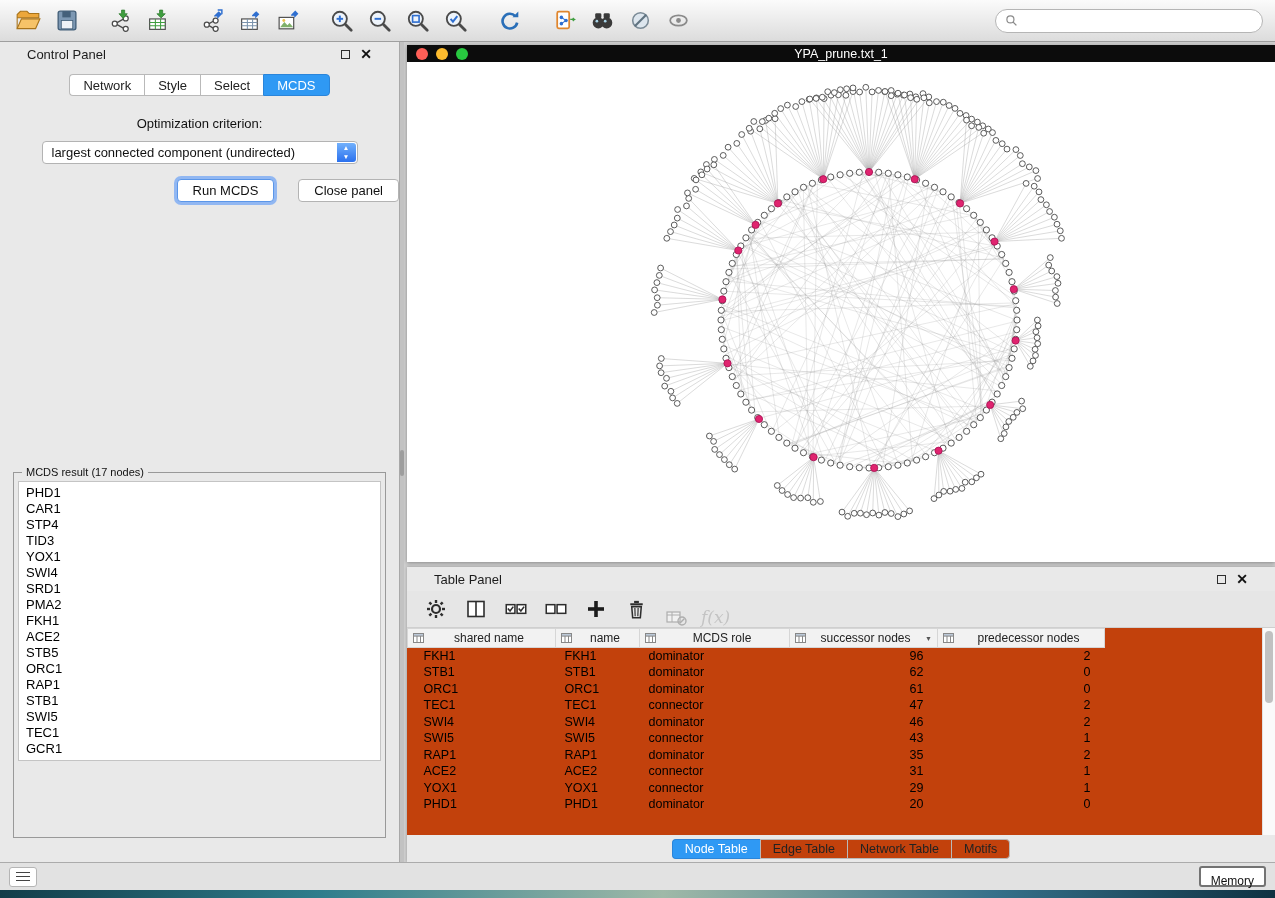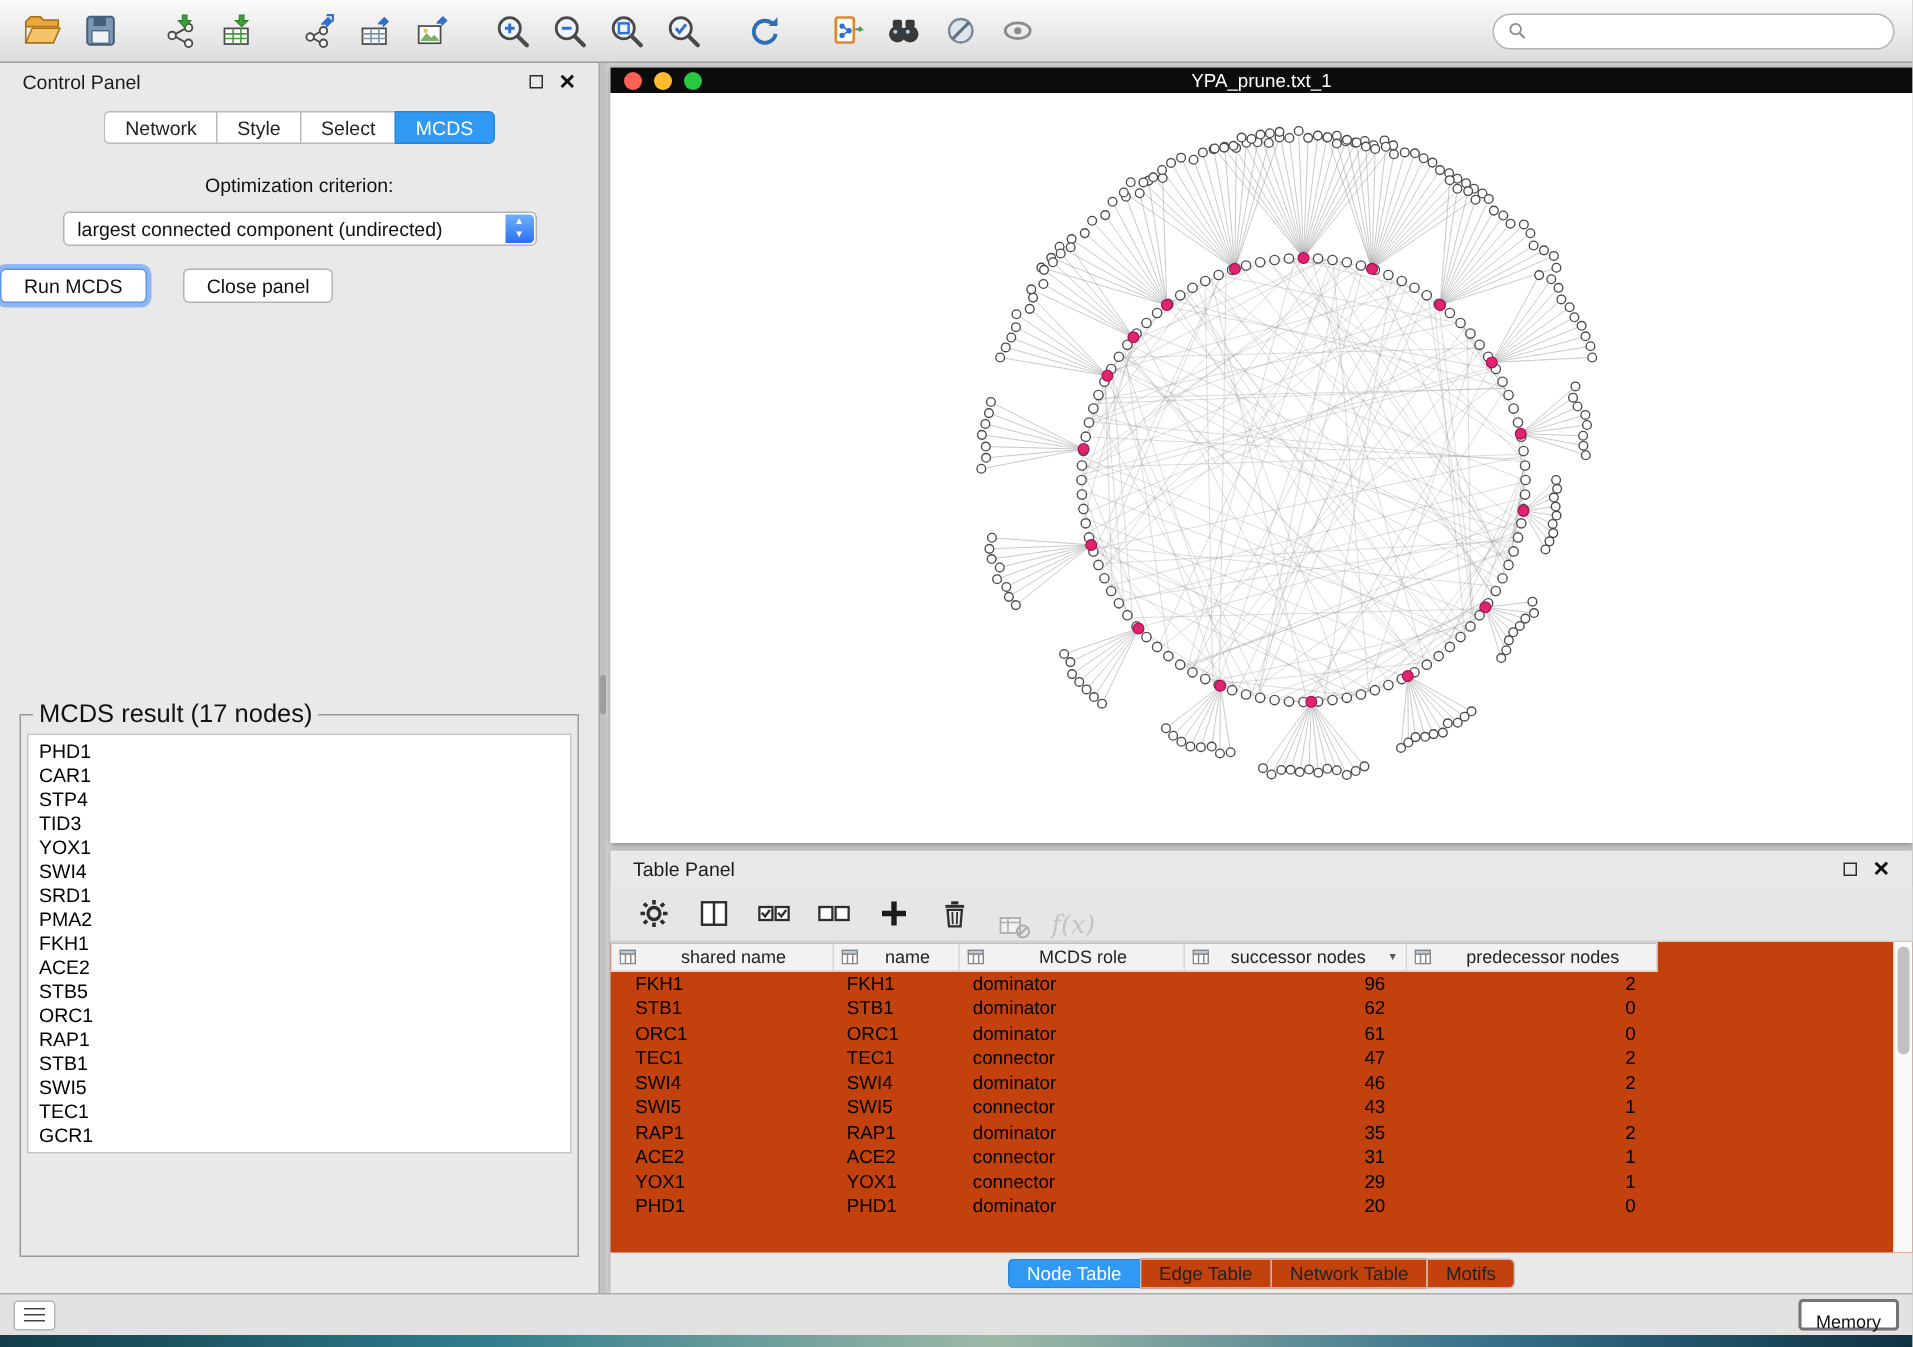--- a/index.html
+++ b/index.html
@@ -17,45 +17,45 @@
                 display:flex; align-items:center; padding:0 9px; gap:6px; }
   .search-box input { border:none; outline:none; flex:1; font-size:13px; background:transparent; }
 
   
   .main { flex:1; display:flex; background:#cfcfcf; min-height:0; }
   .v-splitter { width:4px; background:#c2c2c2; position:relative; }
   .v-splitter .grip { position:absolute; top:408px; left:0; width:4px; height:26px; background:#9d9d9d; border-radius:2px; }
 
   
   .left-panel { width:400px; background:#e9e9e9; display:flex; flex-direction:column; border-right:1px solid #a8a8a8; }
-  .panel-header { height:24px; display:flex; align-items:center; padding:0 15px; font-size:13px; color:#1c1c1c; flex:0 0 auto; }
+  .panel-header { height:24px; display:flex; align-items:center; padding:0 27px; font-size:13px; color:#1c1c1c; flex:0 0 auto; }
   .ph-icons { margin-left:auto; display:flex; gap:10px; align-items:center; }
   .float-btn { width:9px; height:9px; border:1.5px solid #2e2e2e; background:transparent; display:inline-block; cursor:pointer; }
   .close-btn { font-size:14px; font-weight:bold; color:#111; line-height:1; background:none; border:none; cursor:pointer; }
 
   .seg-tabs { display:flex; justify-content:center; margin:8px 0 2px; flex:0 0 auto; }
   .seg-tab { height:22px; padding:0 13px; font-size:13px; background:#fff; border:1px solid #b9b9b9; border-right:none;
              color:#222; cursor:pointer; }
   .seg-tab:first-child { border-radius:4px 0 0 4px; }
   .seg-tab:last-child { border-radius:0 4px 4px 0; border-right:1px solid #b9b9b9; }
   .seg-tab.active { background:#2f99f4; border-color:#2a85da; color:#fff; }
 
   .opt-label { text-align:center; font-size:13px; margin-top:18px; color:#111; }
   .dropdown { width:316px; height:23px; margin:10px auto 0; background:#fff; border:1px solid #b3b3b3; border-radius:4px;
               display:flex; align-items:center; font-size:13px; position:relative; padding-left:9px; cursor:pointer; color:#111; }
   .dd-stepper { position:absolute; right:1px; top:1px; bottom:1px; width:19px; border-radius:0 3px 3px 0;
                 background:linear-gradient(#72b1fc,#2a70ee); color:#fff; display:flex; flex-direction:column;
                 align-items:center; justify-content:center; font-size:6.5px; line-height:1.25; }
-  .btn-row { display:flex; justify-content:flex-start; gap:24px; margin-top:15px; flex:0 0 auto; }
+  .btn-row { display:flex; justify-content:flex-end; gap:24px; margin-top:15px; flex:0 0 auto; }
   .btn { height:23px; padding:0 15px; background:#fff; border:1px solid #b3b3b3; border-radius:4px; font-size:13px; cursor:pointer; color:#111; }
   .btn.focused { box-shadow:0 0 0 3px rgba(72,142,250,.55); border-color:#5b96e8; }
 
   .mcds-fieldset { margin:auto 13px 24px 13px; border:1px solid #999; padding:3px 4px 4px 4px; height:372px;
                    display:flex; flex-direction:column; background:#e9e9e9; }
-  .mcds-fieldset legend { font-size:17px; padding:0 4px; margin-left:4px; color:#111; }
+  .mcds-fieldset legend { font-size:11px; padding:0 4px; margin-left:4px; color:#111; }
   .result-list { flex:1; background:#fff; border:1px solid #c4c4c4; overflow:auto; padding:3px 7px; }
   .result-item { font-size:13px; line-height:16px; color:#000; cursor:default; }
 
   
   .right-col { flex:1; display:flex; flex-direction:column; padding:3px 0 0 3px; min-width:0; }
   .net-window { height:517px; background:#fff; display:flex; flex-direction:column; box-shadow:0 1px 4px rgba(0,0,0,.35); flex:0 0 auto; }
   .net-titlebar { height:17px; background:#0c0c0c; display:flex; align-items:center; position:relative; flex:0 0 auto; }
   .lights { display:flex; gap:8px; margin-left:9px; z-index:2; }
   .light { width:12px; height:12px; border-radius:50%; border:none; cursor:pointer; padding:0; }
   .light.red { background:#ff5f57; } .light.yellow { background:#febc2e; } .light.green { background:#28c840; }

